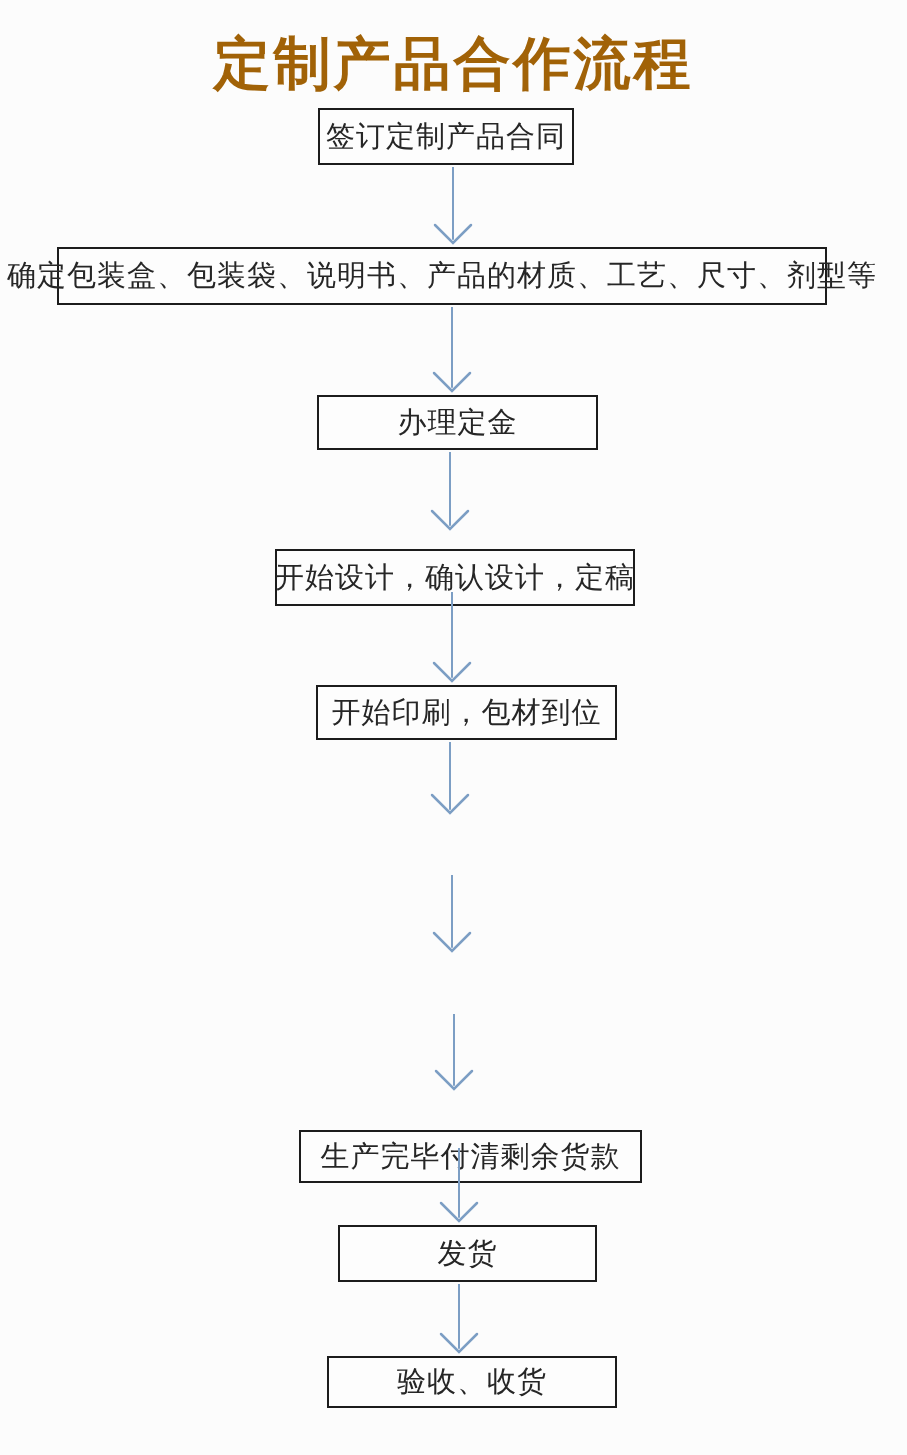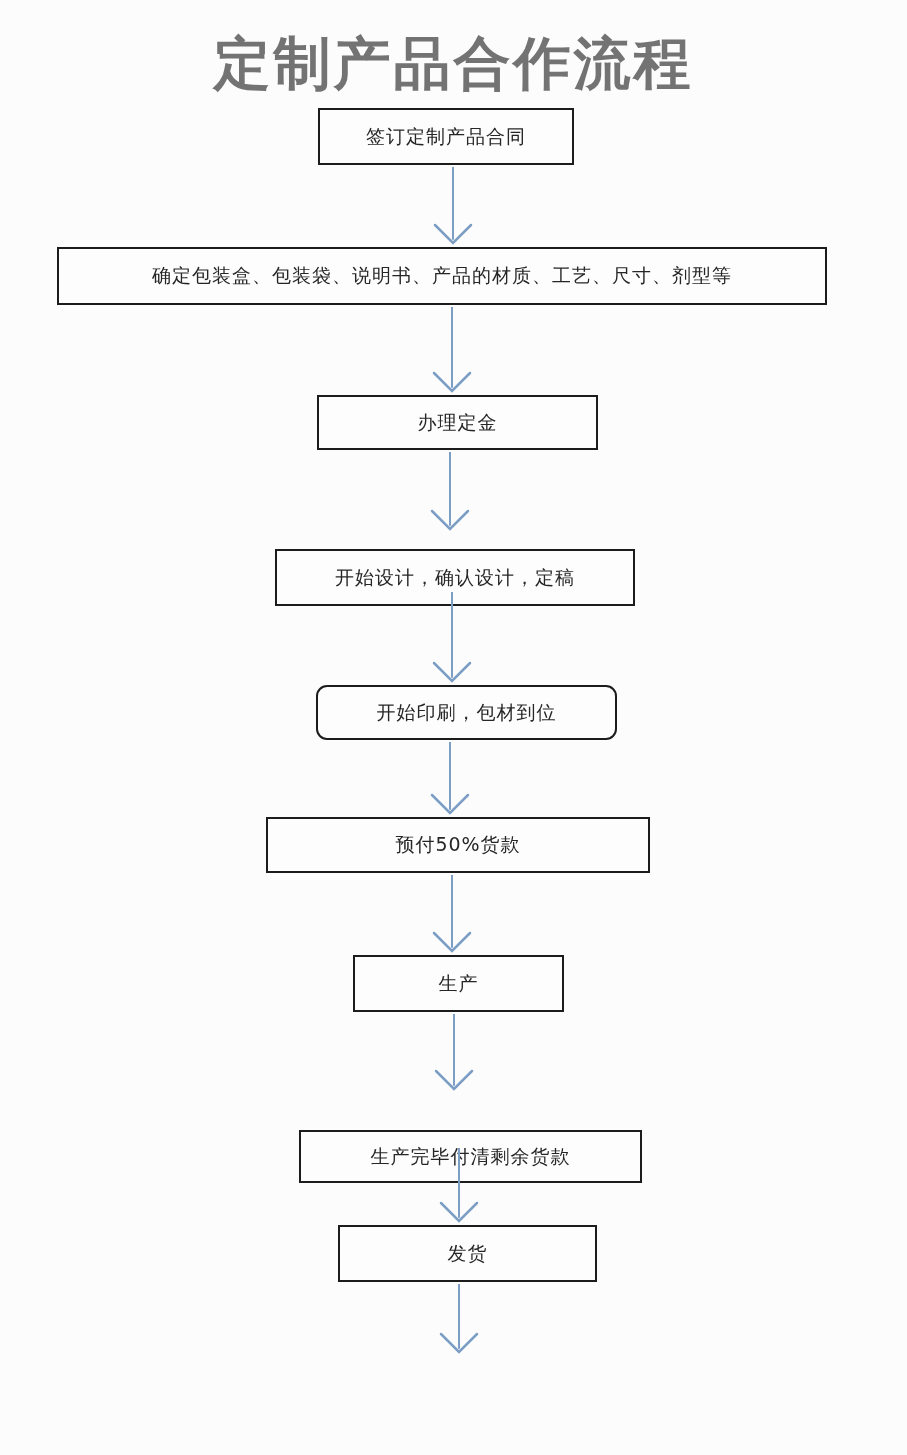--- a/index.html
+++ b/index.html
@@ -24,32 +24,32 @@
   }
   .title {
     position: absolute;
     left: 0;
     right: 0;
     top: 26px;
     text-align: center;
     font-size: 57px;
     font-weight: 900;
     letter-spacing: 3px;
-    color: #737373;
+    color: #a16207;
     font-family: "DejaVu Sans", "Liberation Sans", sans-serif;
   }
   .flow-box {
     position: absolute;
     border: 2px solid var(--box_border);
     background: var(--box_fill);
     color: var(--text);
     display: flex;
     align-items: center;
     justify-content: center;
-    font-size: 19px;
+    font-size: 29px;
     letter-spacing: 1px;
     white-space: nowrap;
   }
   .arrow {
     position: absolute;
     display: block;
   }
   .arrow line, .arrow polyline {
     stroke: var(--arrow);
     fill: none;
@@ -67,30 +67,29 @@
   <h1 class="title">定制产品合作流程</h1>
 
   <div class="flow-box" style="left:318px; top:108px; width:256px; height:57px;">签订定制产品合同</div>
 
   <div class="flow-box" style="left:317px; top:395px; width:281px; height:55px;">办理定金</div>
 
   <div class="flow-box" style="left:57px; top:247px; width:770px; height:58px;">确定包装盒、包装袋、说明书、产品的材质、工艺、尺寸、剂型等</div>
 
   <div class="flow-box" style="left:275px; top:533px; width:360px; height:57px;margin-top:16px;">开始设计，确认设计，定稿</div>
 
-  <div class="flow-box" style="left:316px; top:685px; width:301px; height:55px;border-radius:11px;">开始印刷，包材到位</div>
+  <div class="flow-box" style="left:316px; top:685px; width:301px; height:55px;">开始印刷，包材到位</div>
 
-  <div class="flow-box" style="left:266px; top:817px; width:384px; height:56px;">预付50%货款</div>
 
-  <div class="flow-box" style="left:353px; top:955px; width:211px; height:57px;">生产</div>
 
   <div class="flow-box" style="left:299px; top:1093px; width:343px; height:53px;margin-top:37px;">生产完毕付清剩余货款</div>
 
   <div class="flow-box" style="left:338px; top:1225px; width:259px; height:57px;font-family:Liberation Serif, serif;">发货</div>
 
+  <div class="flow-box" style="left:327px; top:1356px; width:290px; height:52px;">验收、收货</div>
 
   <svg class="arrow" style="left:431px; top:167px;" width="44" height="78" viewBox="0 0 44 78">
     <line x1="22" y1="0" x2="22" y2="72"></line>
       <polyline points="4,58 22,76 40,58"></polyline>
   </svg>
 
   <svg class="arrow" style="left:430px; top:307px;" width="44" height="86" viewBox="0 0 44 86">
     <line x1="22" y1="0" x2="22" y2="80"></line>
       <polyline points="4,66 22,84 40,66"></polyline>
   </svg>

